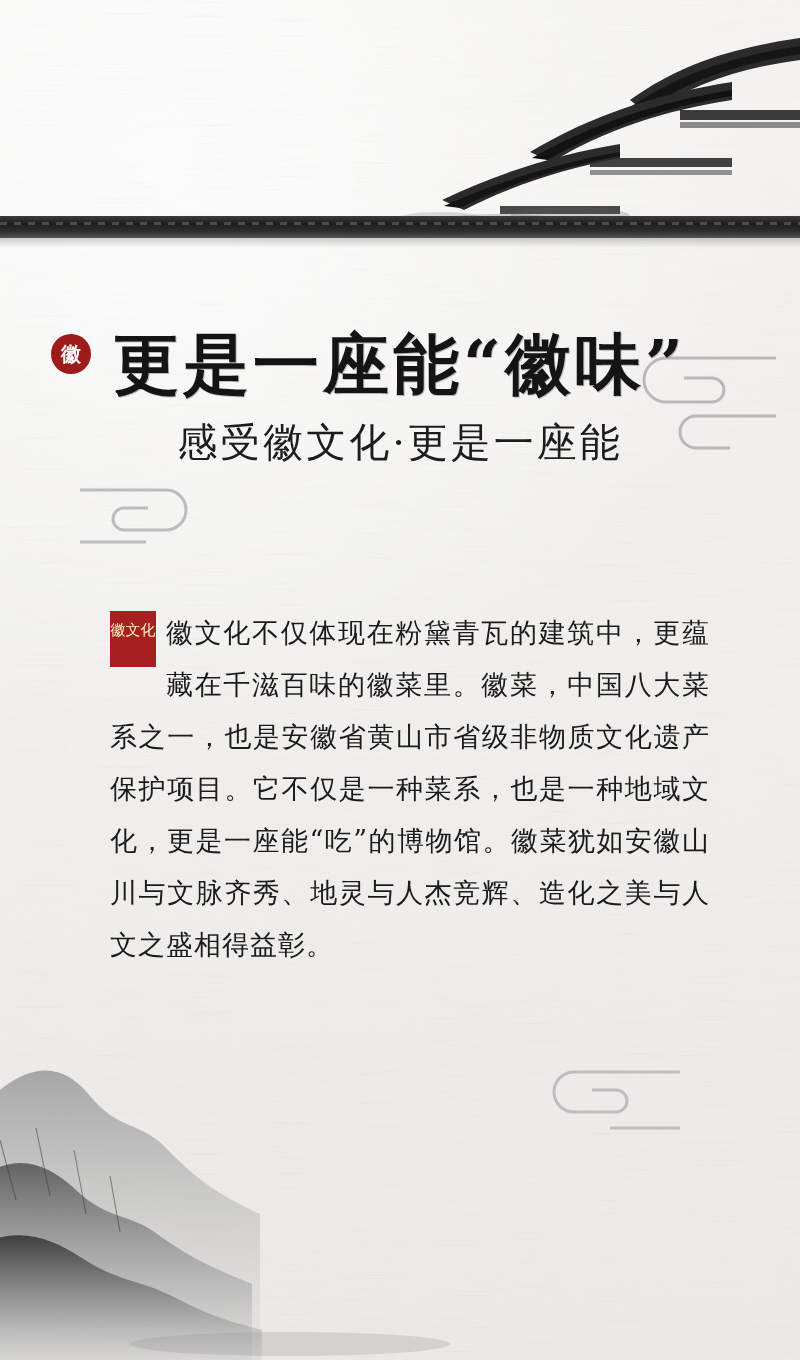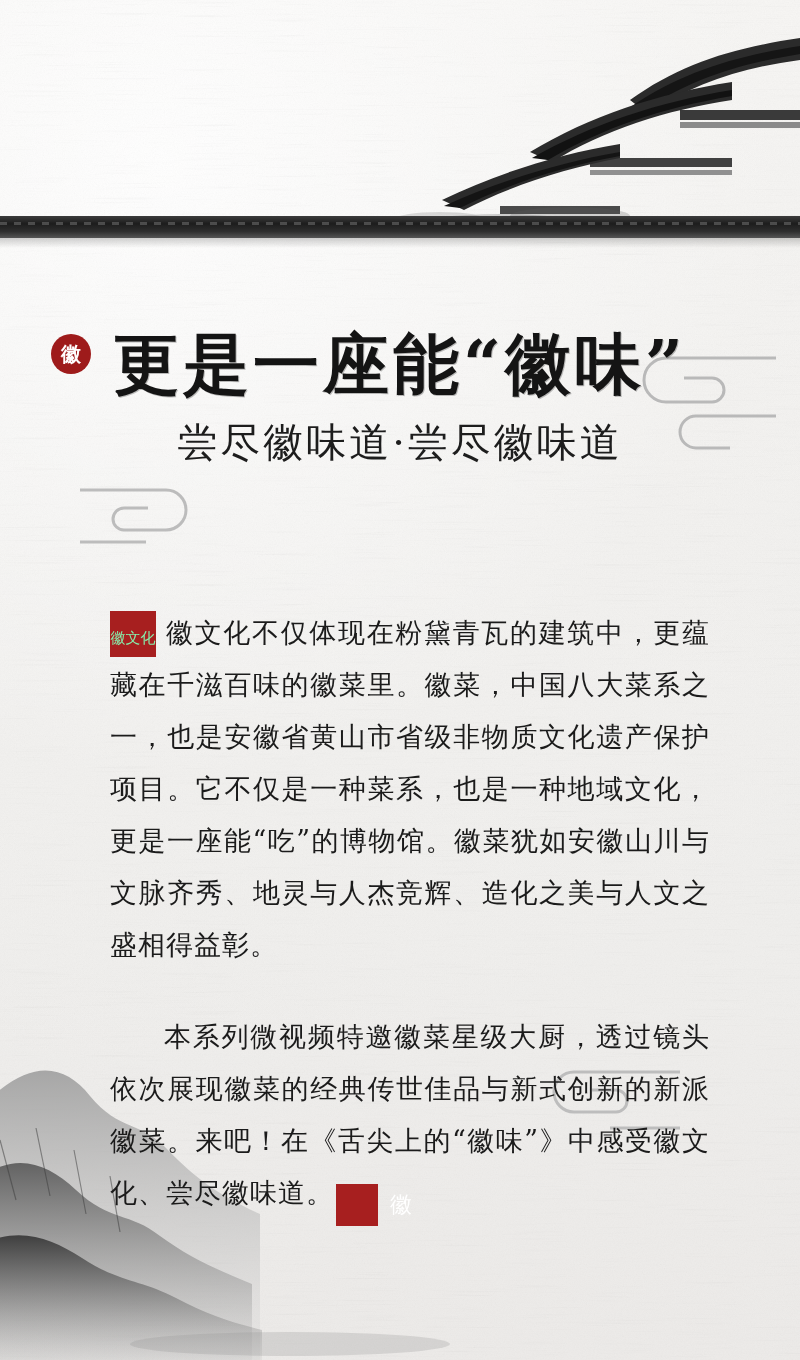--- a/index.html
+++ b/index.html
@@ -131,29 +131,29 @@
   
   .body-wrap {
     position: absolute;
     left: 110px;
     top: 580px;
     width: 600px;
   }
   .seal-tag {
     float: left;
     width: 46px;
-    height: 46px;
+    height: 56px;
     margin: 4px 10px 0 0;
     background: #a71f1f;
-    color: #86efac;
+    color: #fef9c3;
     font-size: 15px;
     line-height: 1.05;
     font-family: "DejaVu Serif", serif;
     text-align: center;
-    padding-top: 20px;
+    padding-top: 12px;
     box-sizing: border-box;
     letter-spacing: 0;
   }
   .para {
     font-family: "DejaVu Serif", "Liberation Serif", serif;
     font-size: 27px;
     line-height: 52px;
     color: #1b1b1b;
     letter-spacing: 1px;
     text-align: justify;
@@ -276,26 +276,23 @@
       <path d="M120 176 L130 232"></path>
     </g>
     <ellipse cx="300" cy="344" rx="160" ry="12" fill="#8f8f8f" opacity="0.25"></ellipse>
   </svg>
 
   <div class="title-wrap">
     <div class="main-title">
       <span class="seal-small">徽</span>
       <span>更是一座能“徽味”</span>
     </div>
-    <div class="subtitle">尝尽徽味道·尝尽徽味道</div>
+    <div class="subtitle">感受徽文化·更是一座能</div>
   </div>
 
   <div class="body-wrap">
     <p class="para">
       <span class="seal-tag">徽文化</span>
       <span>徽文化不仅体现在粉黛青瓦的建筑中，更蕴藏在千滋百味的徽菜里。徽菜，中国八大菜系之一，也是安徽省黄山市省级非物质文化遗产保护项目。它不仅是一种菜系，也是一种地域文化，更是一座能“吃”的博物馆。徽菜犹如安徽山川与文脉齐秀、地灵与人杰竞辉、造化之美与人文之盛相得益彰。</span>
     </p>
-    <p class="para second">
-      <span>本系列微视频特邀徽菜星级大厨，透过镜头依次展现徽菜的经典传世佳品与新式创新的新派徽菜。来吧！在《舌尖上的“徽味”》中感受徽文化、尝尽徽味道。</span><span class="seal-end">徽</span>
-    </p>
   </div>
 
 </div>
 
 </body></html>

